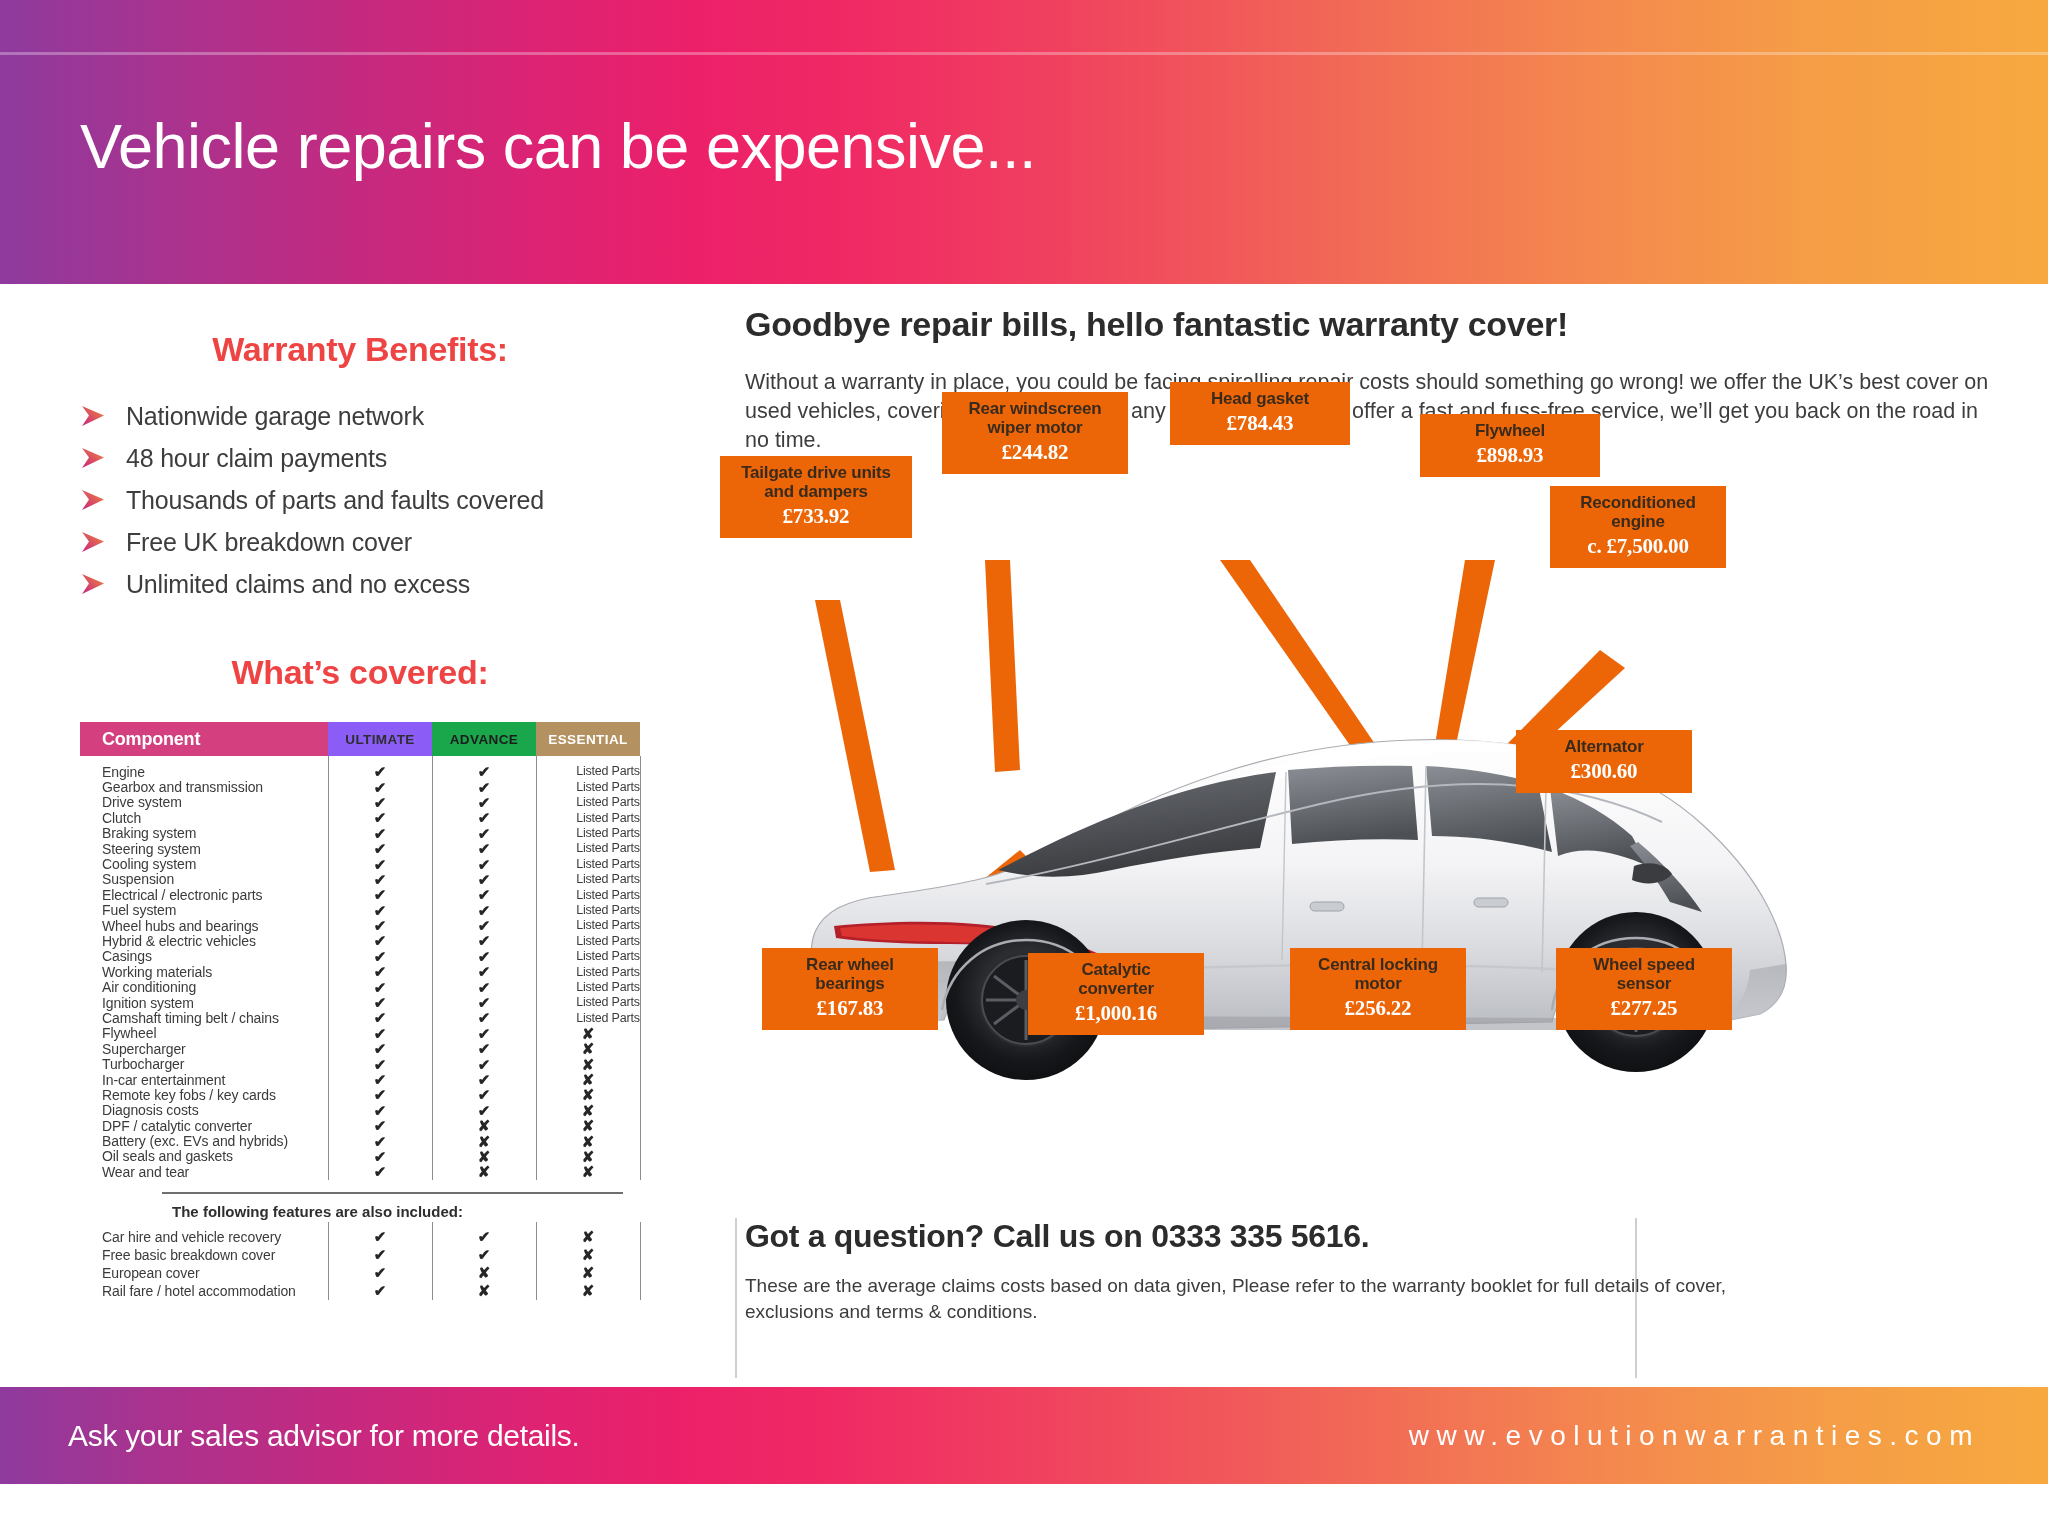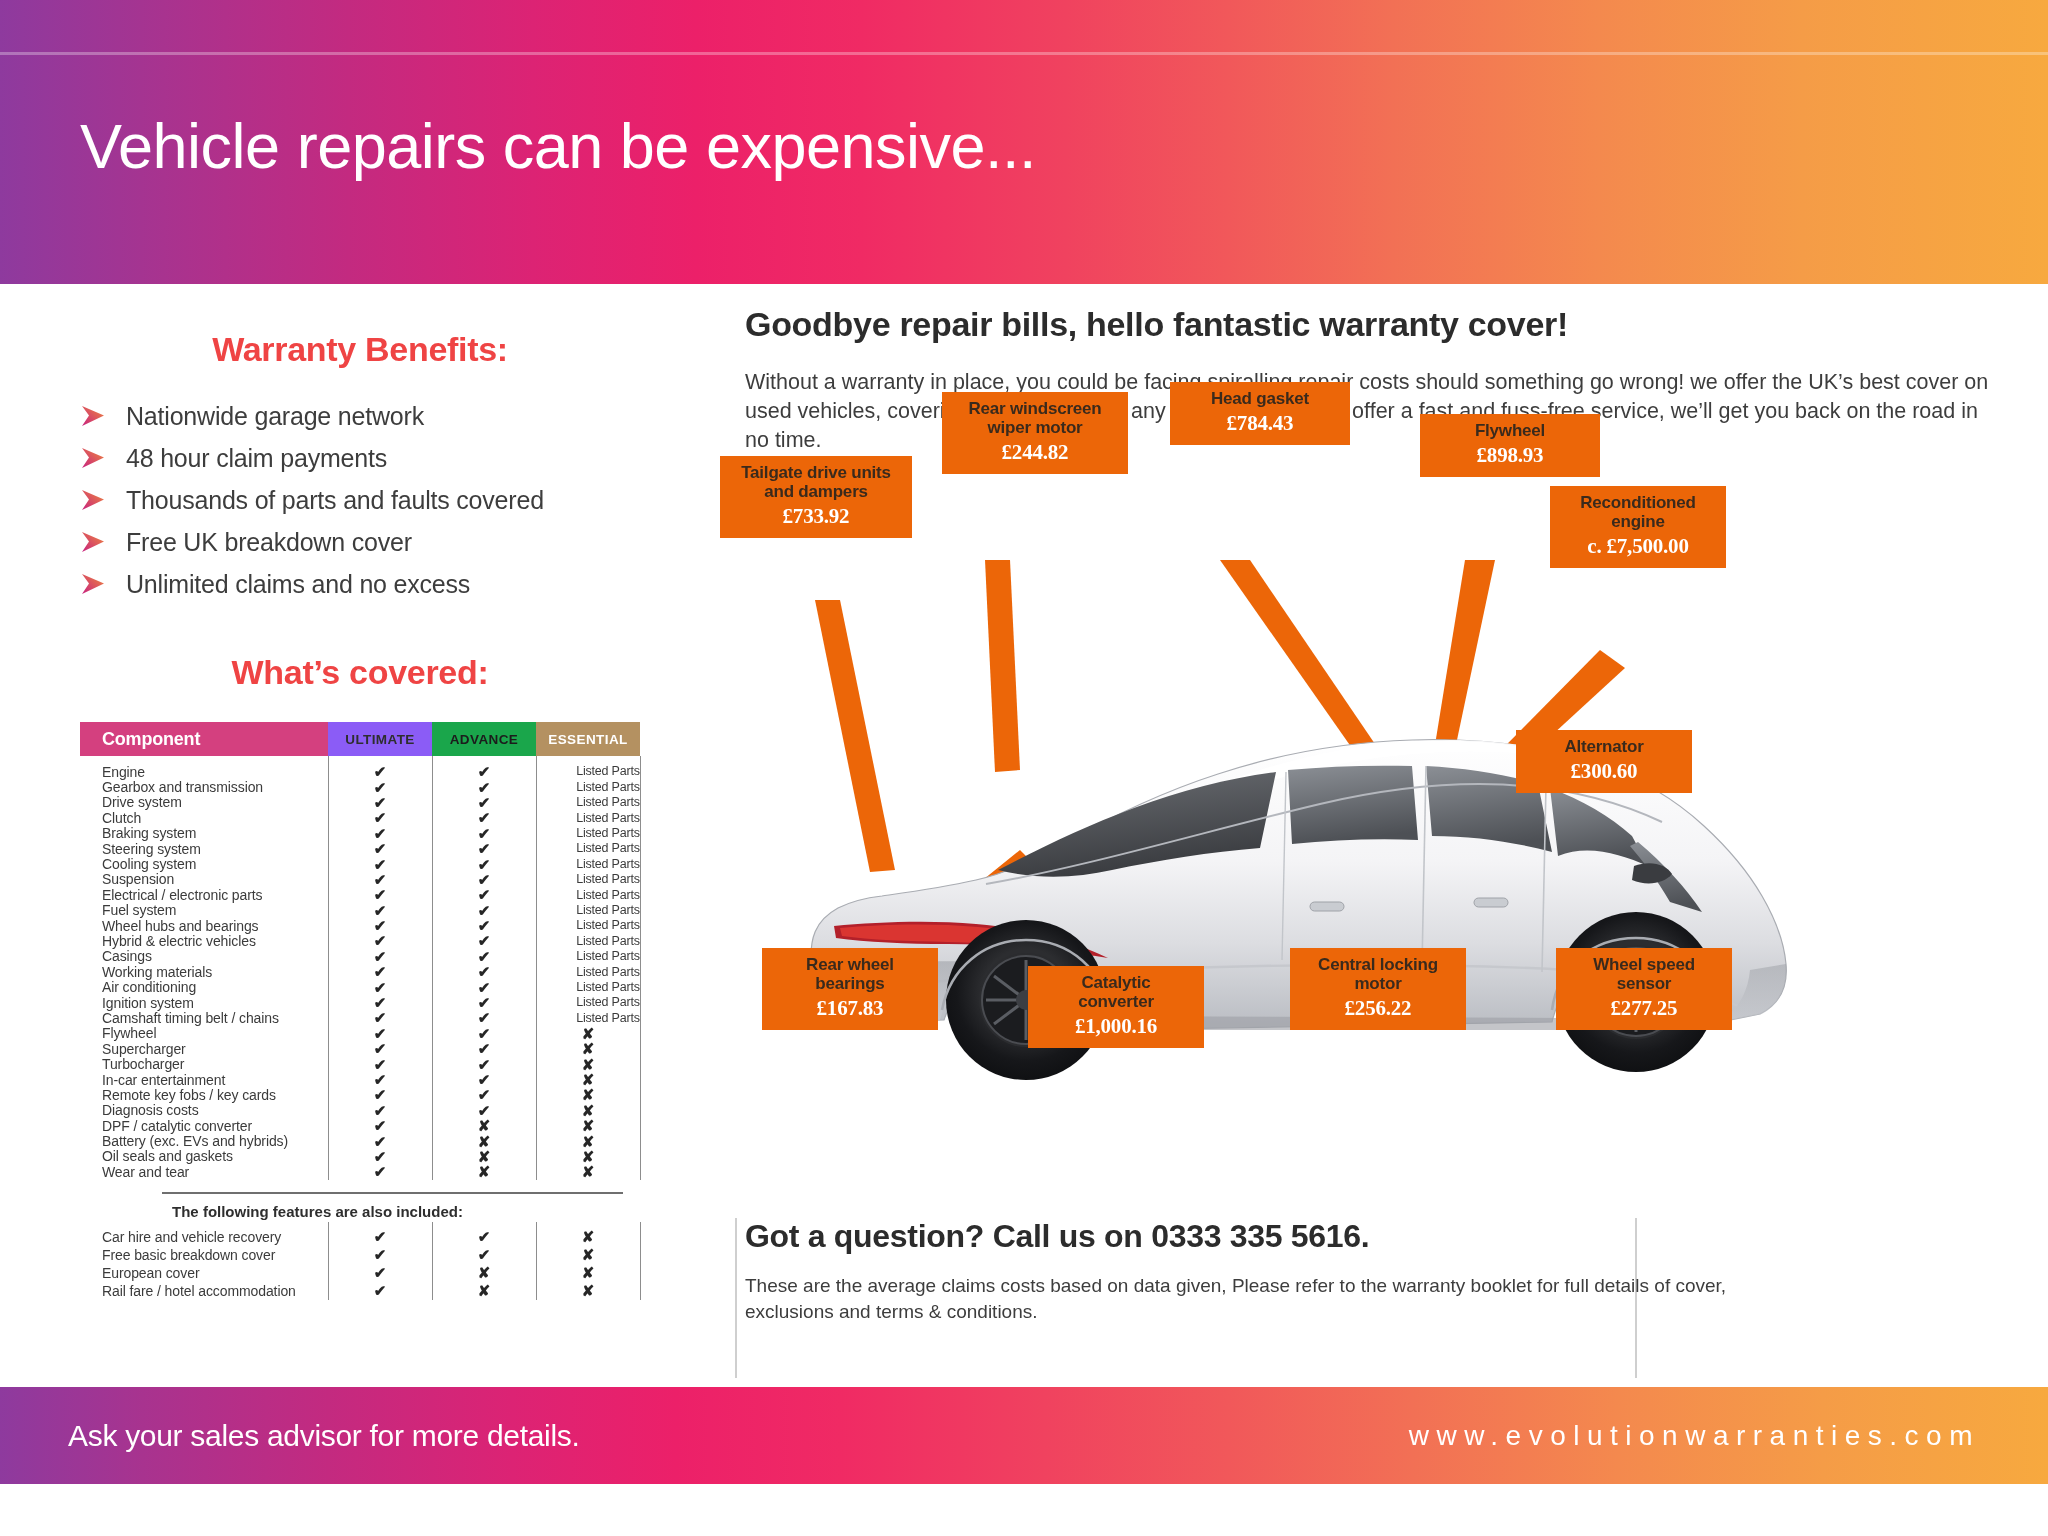--- a/index.html
+++ b/index.html
@@ -623,21 +623,21 @@
   <div class="callout" style="left:796px;top:230px;width:176px">
     <div class="co-label">Alternator</div>
     <div class="co-price">£300.60</div>
   </div>
 
   <div class="callout" style="left:42px;top:448px;width:176px">
     <div class="co-label">Rear wheel bearings</div>
     <div class="co-price">£167.83</div>
   </div>
 
-  <div class="callout" style="left:308px;top:466px;width:176px">
+  <div class="callout" style="left:308px;top:453px;width:176px">
     <div class="co-label">Catalytic converter</div>
     <div class="co-price">£1,000.16</div>
   </div>
 
   <div class="callout" style="left:570px;top:448px;width:176px">
     <div class="co-label">Central locking motor</div>
     <div class="co-price">£256.22</div>
   </div>
 
   <div class="callout" style="left:836px;top:448px;width:176px">

